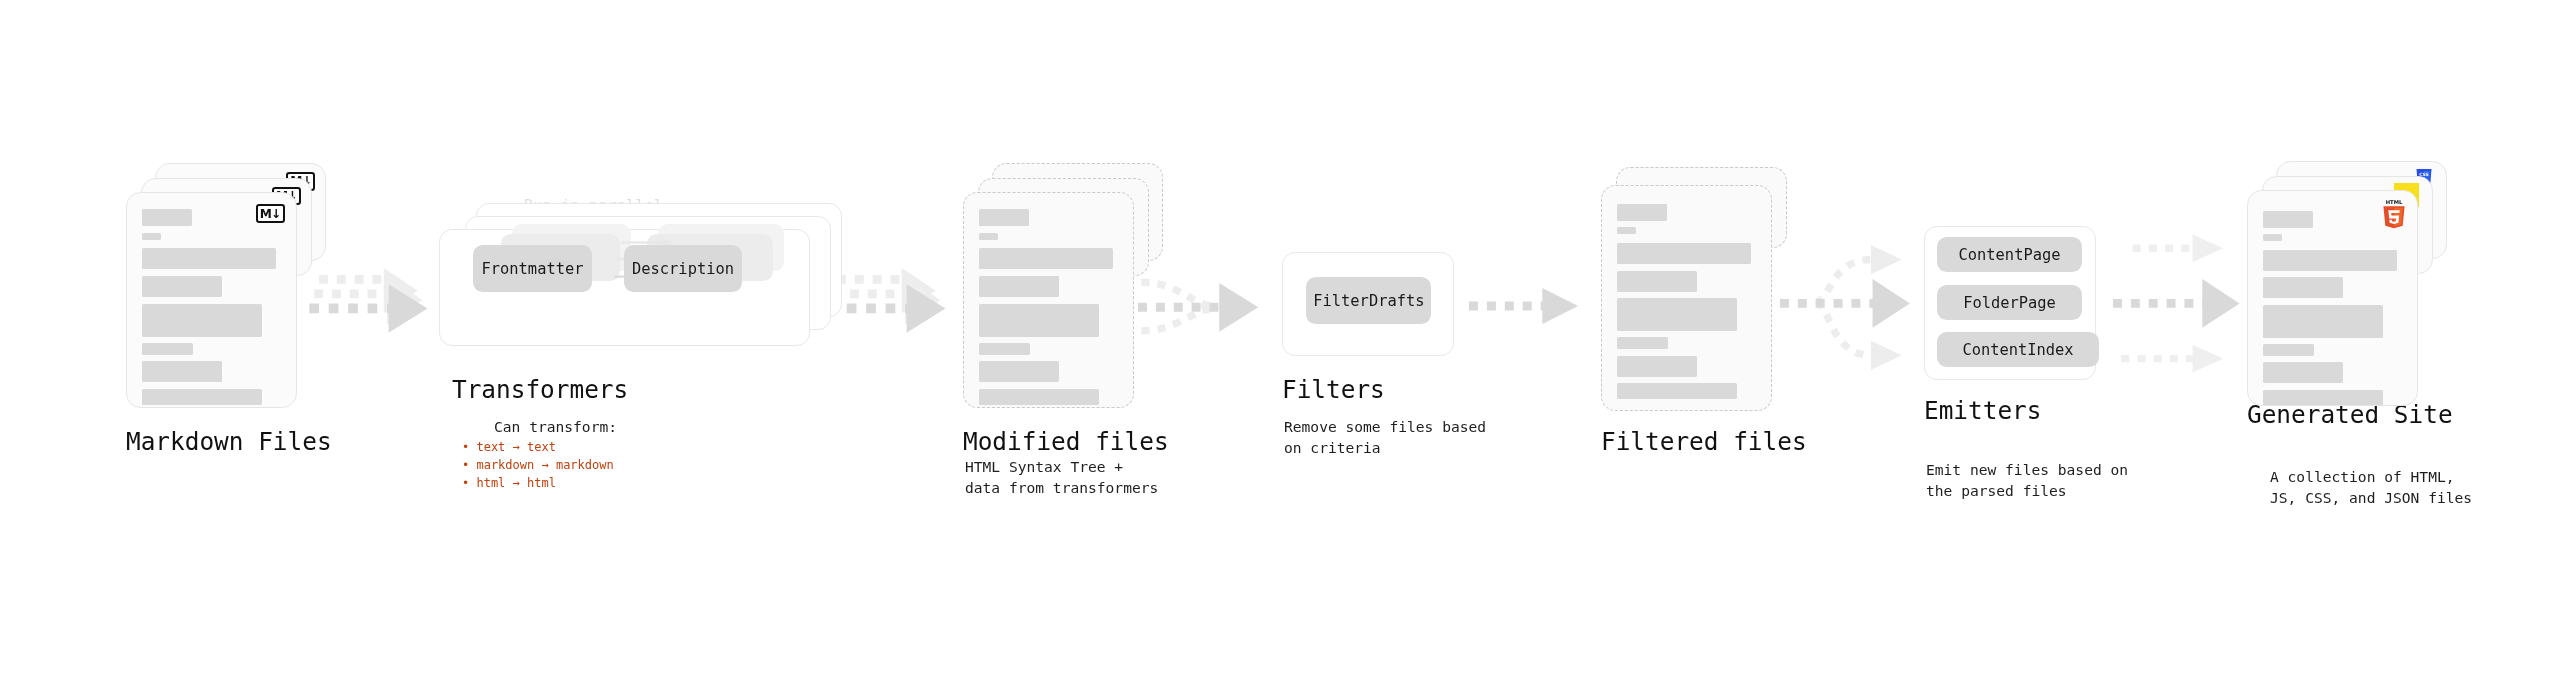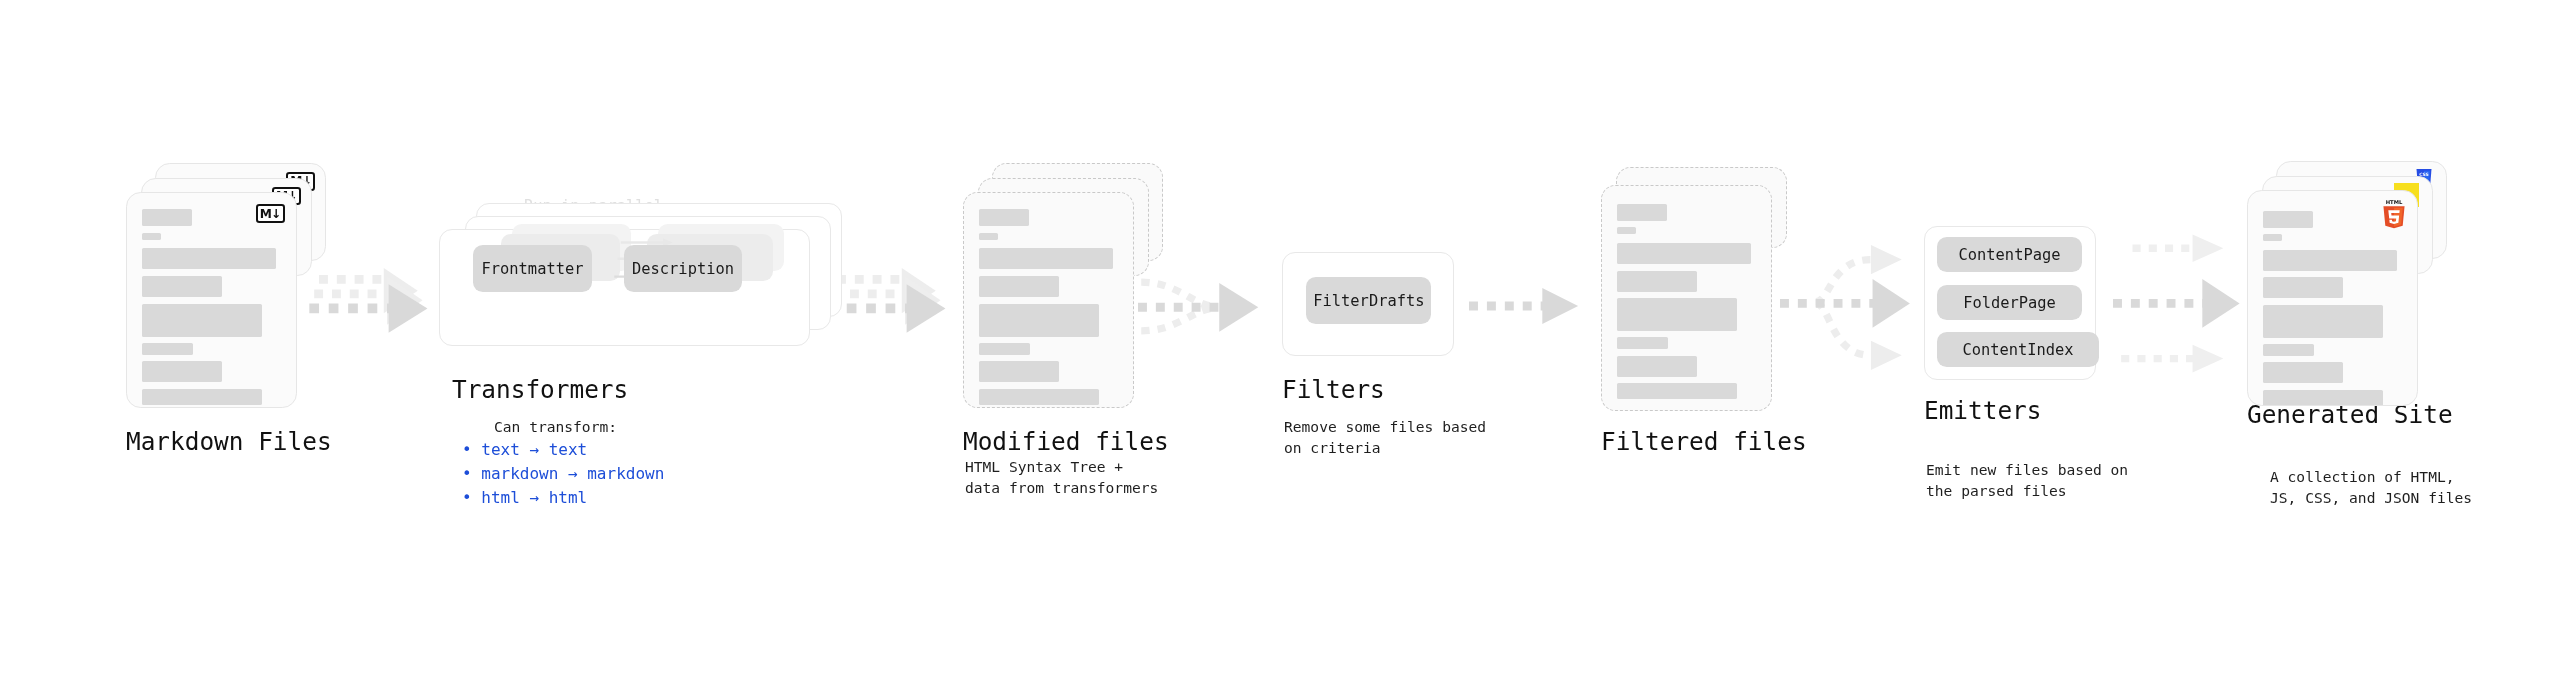--- a/index.html
+++ b/index.html
@@ -83,21 +83,21 @@
     white-space: pre;
     font-family: "DejaVu Sans Mono", "Liberation Mono", monospace;
   }
   .parallel-label {
     position: absolute;
     font-size: 15.4px;
     color: #e0e0e0;
     white-space: nowrap;
     font-family: "DejaVu Sans Mono", "Liberation Mono", monospace;
   }
-  .bullets { position: absolute; font-size: 16px; line-height: 1.5; color: #1d4ed8; }
+  .bullets { position: absolute; font-size: 12px; line-height: 1.5; color: #c2410c; }
   .bullets div { white-space: pre; }
 
   svg.conn { position: absolute; overflow: visible; }
 </style>
 </head>
 <body>
 
 <div id="stage">
 
   <div class="filestack" style="left:126px; top:163px;">

